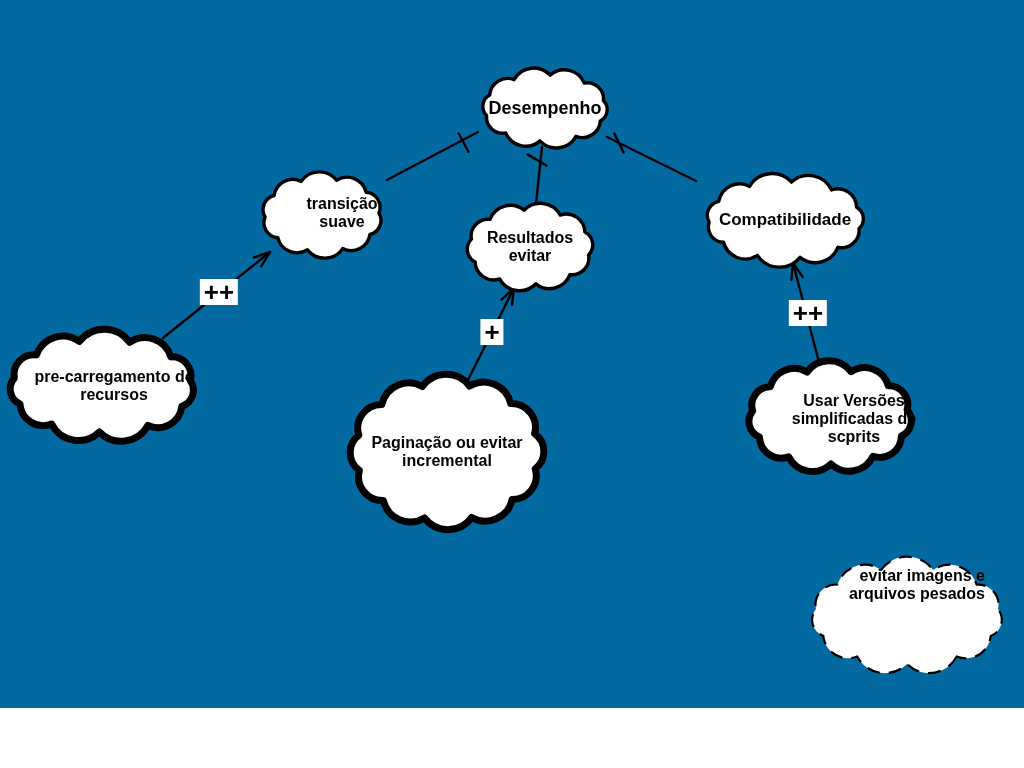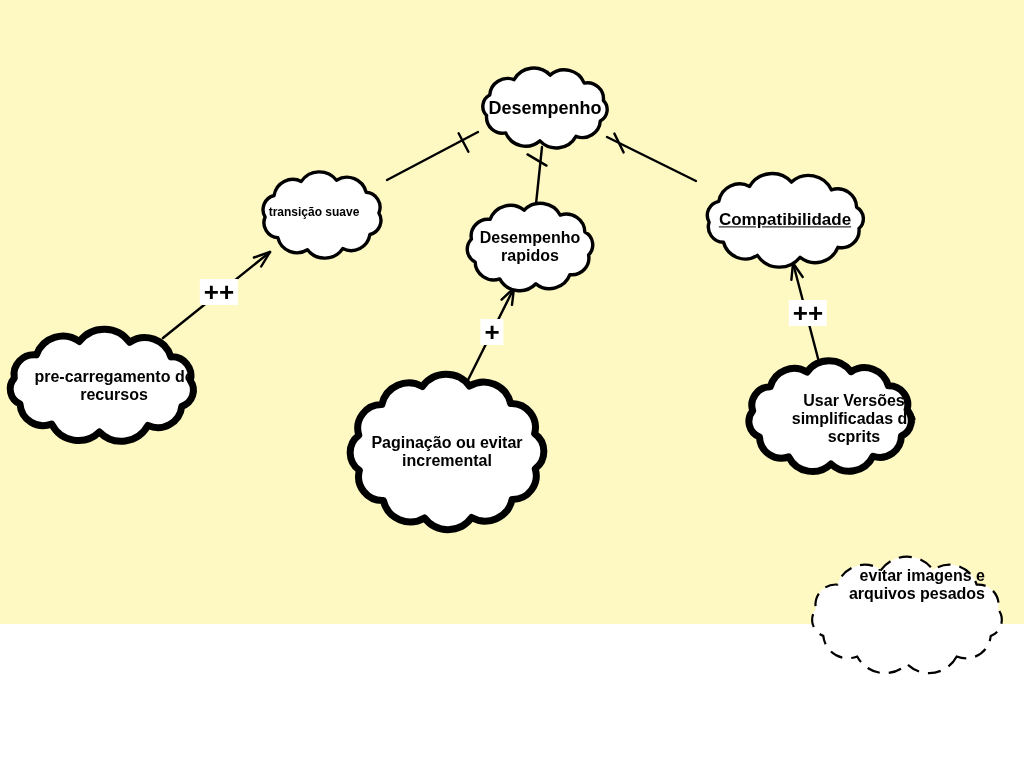--- a/index.html
+++ b/index.html
@@ -4,22 +4,22 @@
 <style>
   html, body {
     margin: 0; padding: 0;
     width: 1024px; height: 768px;
     background: #ffffff;
     overflow: hidden;
     font-family: "Liberation Sans", sans-serif;
   }
   .canvas {
     position: relative;
-    width: 1024px; height: 624px;
-    background: #fef9c3;
+    width: 1024px; height: 708px;
+    background: #0369a1;
   }
   #diagram-svg {
     position: absolute;
     left: 0; top: 0;
   }
   .node-label {
     position: absolute;
     transform: translate(-50%, -50%);
     text-align: center;
     font-weight: bold;
@@ -65,23 +65,23 @@
       <path d="M 342.7 248.6 A 21.8 21.8 0 0 1 307.5 249.8 A 19.8 19.8 0 0 1 277.9 237.8 A 15.1 15.1 0 0 1 265.1 217.0 A 14.5 14.5 0 0 1 274.1 195.5 A 19.0 19.0 0 0 1 301.3 181.4 A 21.8 21.8 0 0 1 336.5 180.2 A 19.8 19.8 0 0 1 366.1 192.2 A 15.1 15.1 0 0 1 378.9 213.0 A 14.5 14.5 0 0 1 369.9 234.5 A 19.0 19.0 0 0 1 342.7 248.6 Z" fill="#ffffff" stroke="#000000" stroke-width="3.4" stroke-linejoin="round"></path>
       <path d="M 499.7 278.9 A 18.6 18.6 0 0 1 475.1 261.9 A 14.3 14.3 0 0 1 471.4 239.1 A 16.9 16.9 0 0 1 490.1 219.4 A 21.8 21.8 0 0 1 524.1 210.2 A 22.7 22.7 0 0 1 560.3 215.1 A 18.6 18.6 0 0 1 584.9 232.1 A 14.3 14.3 0 0 1 588.6 254.9 A 16.9 16.9 0 0 1 569.9 274.6 A 21.8 21.8 0 0 1 535.9 283.8 A 22.7 22.7 0 0 1 499.7 278.9 Z" fill="#ffffff" stroke="#000000" stroke-width="3.4" stroke-linejoin="round"></path>
       <path d="M 837.9 247.3 A 24.3 24.3 0 0 1 800.1 257.2 A 26.5 26.5 0 0 1 757.4 255.4 A 22.5 22.5 0 0 1 723.5 242.3 A 15.4 15.4 0 0 1 709.1 222.2 A 14.3 14.3 0 0 1 718.8 201.3 A 21.2 21.2 0 0 1 749.6 186.4 A 26.2 26.2 0 0 1 791.5 182.1 A 25.2 25.2 0 0 1 831.4 189.9 A 18.9 18.9 0 0 1 856.6 207.2 A 13.3 13.3 0 0 1 859.0 228.6 A 17.4 17.4 0 0 1 837.9 247.3 Z" fill="#ffffff" stroke="#000000" stroke-width="3.4" stroke-linejoin="round"></path>
       <path d="M 99.4 432.0 A 30.0 30.0 0 0 1 51.7 424.0 A 23.3 23.3 0 0 1 20.0 403.9 A 16.4 16.4 0 0 1 14.3 378.1 A 19.9 19.9 0 0 1 36.5 354.9 A 27.9 27.9 0 0 1 79.4 341.5 A 31.1 31.1 0 0 1 129.6 342.3 A 27.2 27.2 0 0 1 170.9 356.9 A 19.1 19.1 0 0 1 190.4 380.8 A 16.7 16.7 0 0 1 181.8 406.3 A 24.1 24.1 0 0 1 147.9 425.4 A 30.4 30.4 0 0 1 99.4 432.0 Z" fill="#ffffff" stroke="#000000" stroke-width="7" stroke-linejoin="round"></path>
       <path d="M 535.2 468.8 A 23.8 23.8 0 0 1 512.1 499.5 A 27.5 27.5 0 0 1 471.6 517.5 A 29.2 29.2 0 0 1 424.5 517.9 A 27.6 27.6 0 0 1 383.4 500.6 A 24.0 24.0 0 0 1 359.4 470.4 A 21.8 21.8 0 0 1 358.8 435.2 A 23.8 23.8 0 0 1 381.9 404.5 A 27.5 27.5 0 0 1 422.4 386.5 A 29.2 29.2 0 0 1 469.5 386.1 A 27.6 27.6 0 0 1 510.6 403.4 A 24.0 24.0 0 0 1 534.6 433.6 A 21.8 21.8 0 0 1 535.2 468.8 Z" fill="#ffffff" stroke="#000000" stroke-width="7" stroke-linejoin="round"></path>
       <path d="M 759.5 437.1 A 16.8 16.8 0 0 1 752.7 410.9 A 18.6 18.6 0 0 1 770.4 386.7 A 24.5 24.5 0 0 1 807.0 372.1 A 27.2 27.2 0 0 1 851.0 371.7 A 24.7 24.7 0 0 1 888.3 385.8 A 18.9 18.9 0 0 1 907.1 409.7 A 16.7 16.7 0 0 1 901.4 436.0 A 21.6 21.6 0 0 1 873.0 456.2 A 26.5 26.5 0 0 1 831.0 464.0 A 26.6 26.6 0 0 1 788.7 456.9 A 21.9 21.9 0 0 1 759.5 437.1 Z" fill="#ffffff" stroke="#000000" stroke-width="7" stroke-linejoin="round"></path>
       <path d="M 956.7 656.4 A 31.2 31.2 0 0 1 907.0 664.0 A 31.2 31.2 0 0 1 857.2 656.4 A 24.6 24.6 0 0 1 823.3 635.9 A 17.2 17.2 0 0 1 815.9 609.1 A 20.3 20.3 0 0 1 837.5 584.6 A 28.5 28.5 0 0 1 881.1 569.9 A 32.1 32.1 0 0 1 933.0 569.9 A 28.5 28.5 0 0 1 976.6 584.6 A 20.3 20.3 0 0 1 998.1 609.2 A 17.2 17.2 0 0 1 990.7 636.0 A 24.6 24.6 0 0 1 956.7 656.4 Z" fill="#ffffff" stroke="#000000" stroke-width="2.2" stroke-linejoin="round" stroke-dasharray="13 9"></path>
     </svg>
 
   <div class="node-label" id="n-desempenho" style="left: 545px; top: 108px; width: 130px; font-size: 18px;">Desempenho</div>
-  <div class="node-label" id="n-transicao" style="left: 314px; top: 213px; width: 104px; font-size: 12px;">transição suave</div>
-  <div class="node-label" id="n-resultados" style="left: 530px; top: 247px; width: 112px; font-size: 16px;">Desempenho rapidos</div>
-  <div class="node-label" id="n-compatibilidade" style="left: 785px; top: 220px; width: 170px; font-size: 17px; text-decoration: underline;">Compatibilidade</div>
+  <div class="node-label" id="n-transicao" style="left: 342px; top: 213px; width: 104px; font-size: 16px;">transição suave</div>
+  <div class="node-label" id="n-resultados" style="left: 530px; top: 247px; width: 112px; font-size: 16px;">Resultados evitar</div>
+  <div class="node-label" id="n-compatibilidade" style="left: 785px; top: 220px; width: 170px; font-size: 17px;">Compatibilidade</div>
   <div class="node-label" id="n-precarregamento" style="left: 102px; top: 386px; width: 188px; font-size: 16px; padding-left: 24px;">pre-carregamento de recursos</div>
   <div class="node-label" id="n-paginacao" style="left: 447px; top: 452px; width: 182px; font-size: 16px;">Paginação ou evitar incremental</div>
   <div class="node-label" id="n-usarversoes" style="left: 854px; top: 419px; width: 154px; font-size: 16px;">Usar Versões simplificadas de scprits</div>
   <div class="node-label" id="n-evitar" style="left: 907px; top: 585px; width: 156px; font-size: 16px; text-align: right;">evitar imagens e arquivos pesados</div>
 
   <div class="edge-label" id="e-label-0" style="left: 219px; top: 292px;">++</div>
   <div class="edge-label" id="e-label-1" style="left: 492px; top: 332px;">+</div>
   <div class="edge-label" id="e-label-2" style="left: 808px; top: 313px;">++</div>
 </div>
 

